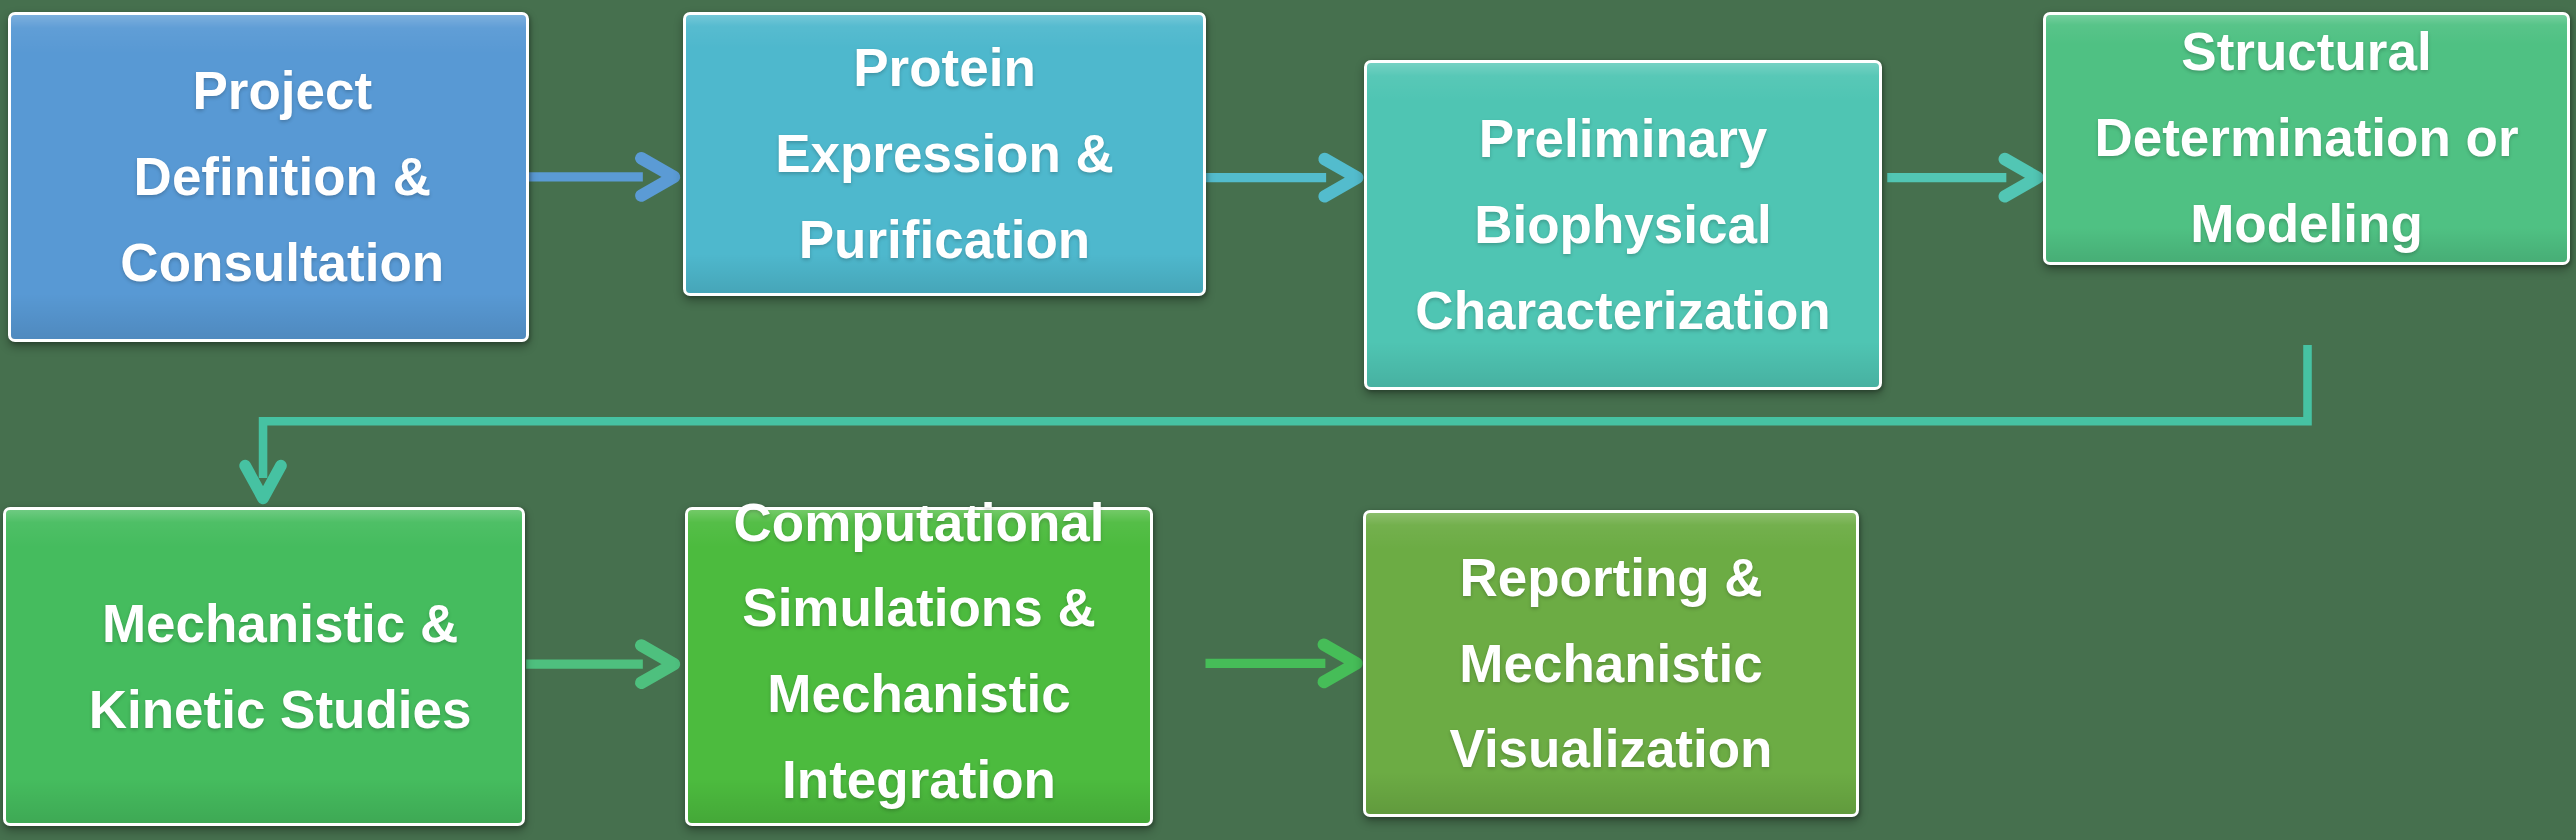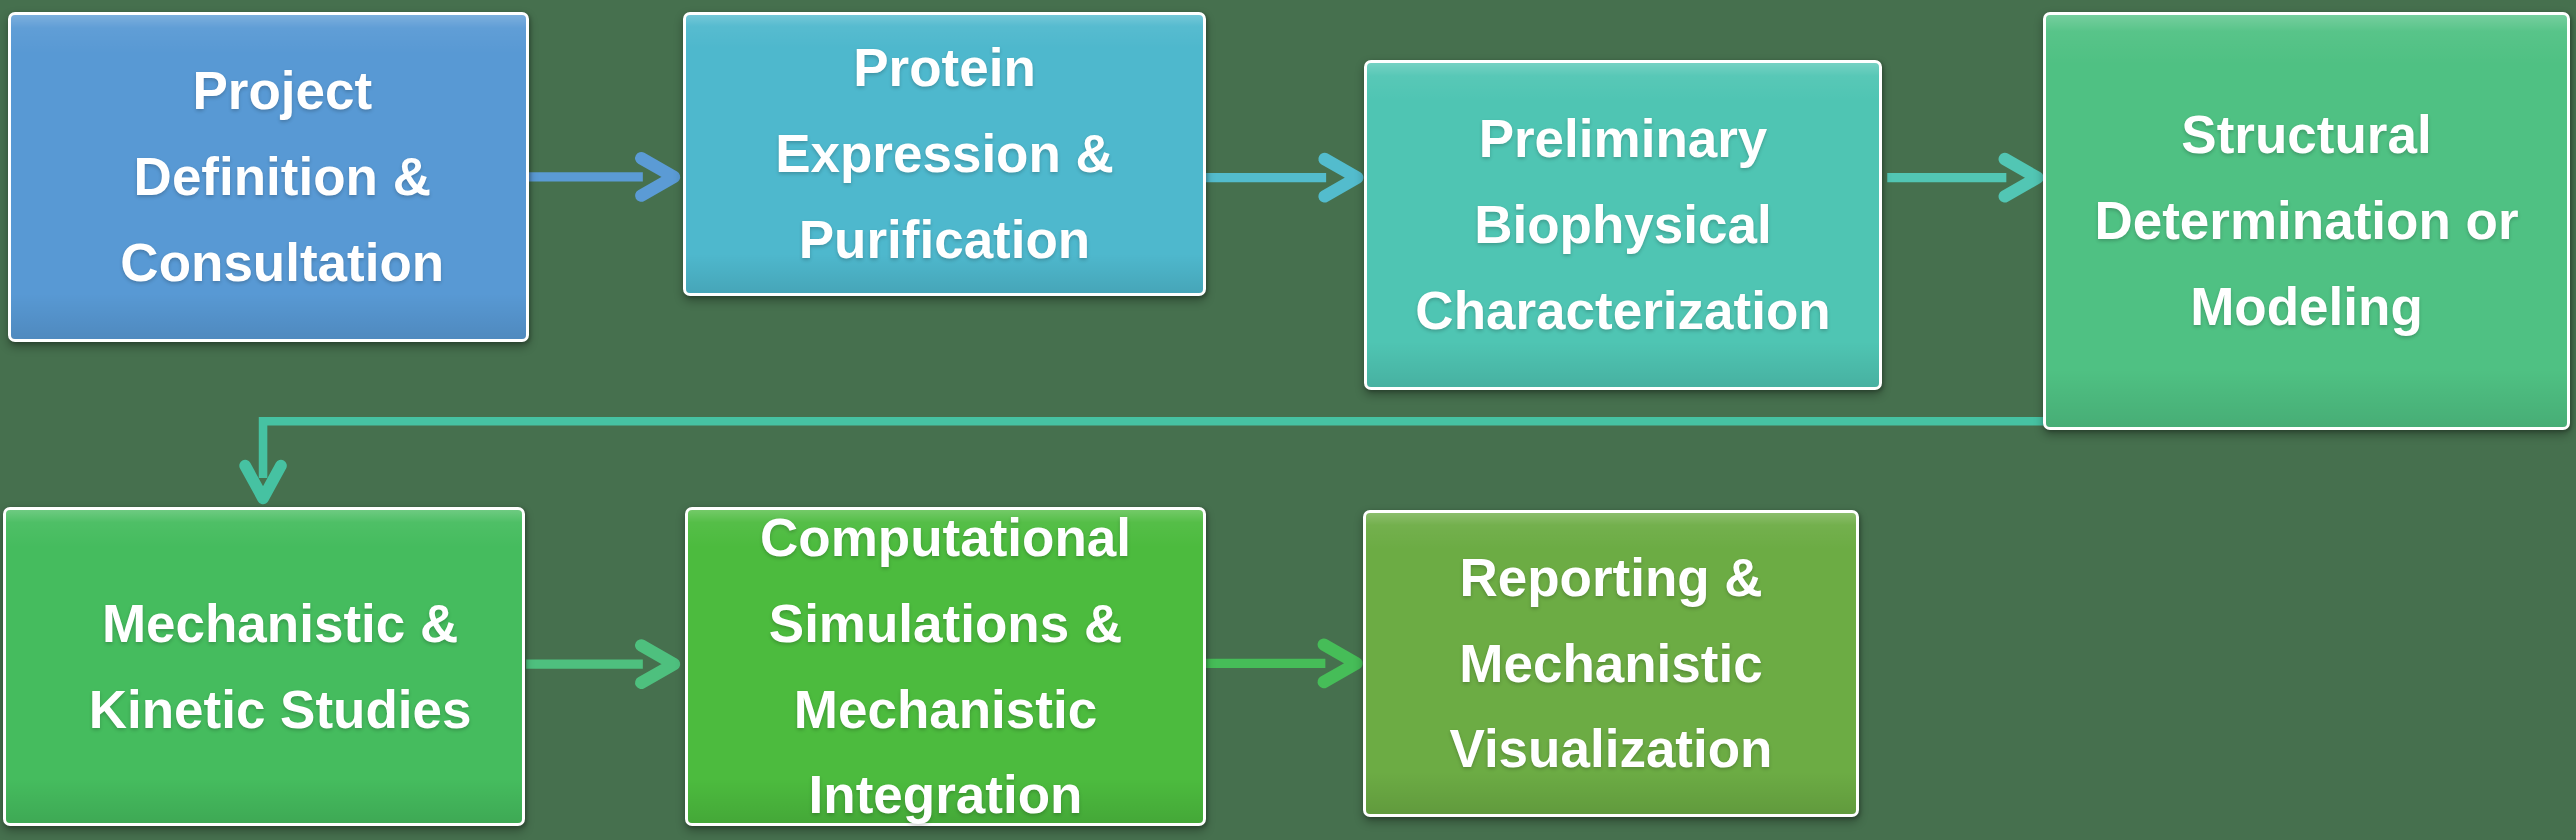--- a/index.html
+++ b/index.html
@@ -57,24 +57,24 @@
     font-size: 53px;
     line-height: 1.62;
     text-align: center;
     white-space: pre-line;
     text-shadow: 0 2.3px 3.9px rgba(0,0,0,0.20);
   }
   
   .n1 { left: 7.8px;   top: 11.7px;  width: 521px; height: 330px; padding-left: 28px; }
   .n2 { left: 683px;  top: 11.7px;  width: 523px; height: 284px; }
   .n3 { left: 1364px; top: 11.7px;  width: 518px; height: 330px; margin-top: 48px; }
-  .n4 { left: 2043px; top: 11.7px;  width: 527px; height: 418px; }
+  .n4 { left: 2043px; top: 11.7px;  width: 527px; height: 253px; }
   
   .n5 { left: 3.1px;    top: 507px; width: 522px; height: 319px; padding-left: 32px; }
-  .n6 { left: 685px;  top: 507px; width: 521px; height: 319px; }
+  .n6 { left: 685px;  top: 507px; width: 468px; height: 319px; align-items: flex-end; }
   .n7 { left: 1363px; top: 510px; width: 496px; height: 307px; }
 </style>
 </head>
 <body style="background: rgb(70, 112, 78);">
 
 <div class="canvas">
 
   <svg class="connectors" viewBox="0 0 3310 1080" xmlns="http://www.w3.org/2000/svg">
 
     <g stroke="currentColor" style="color: rgb(91, 155, 213);">

